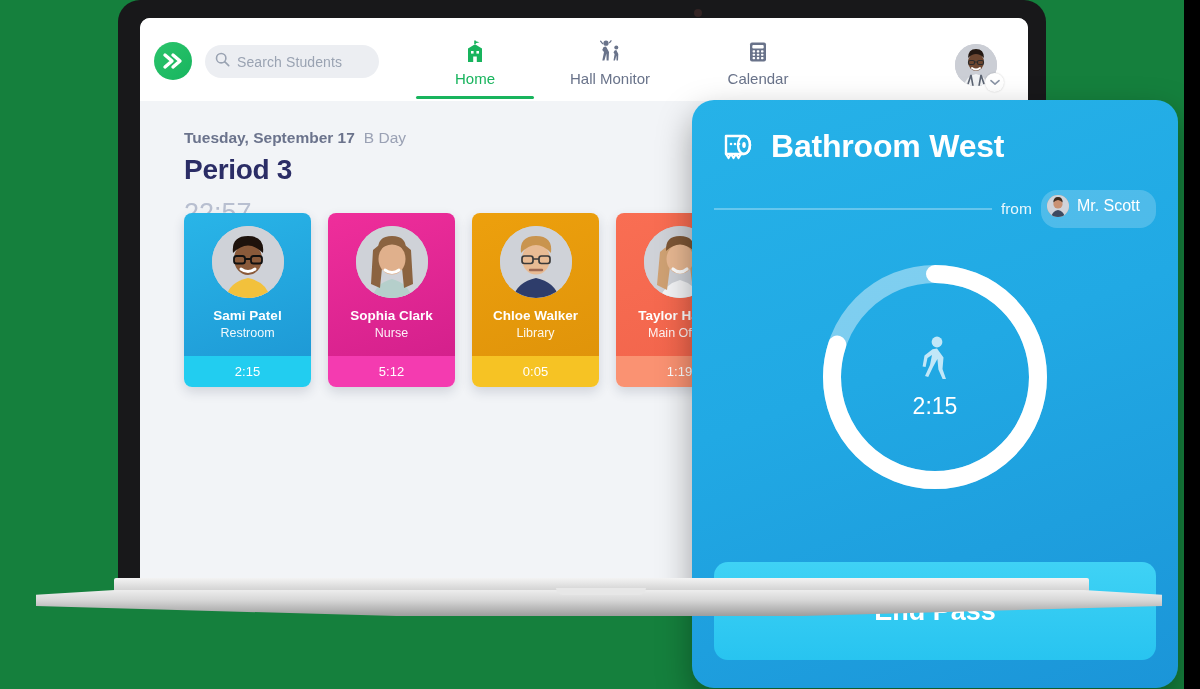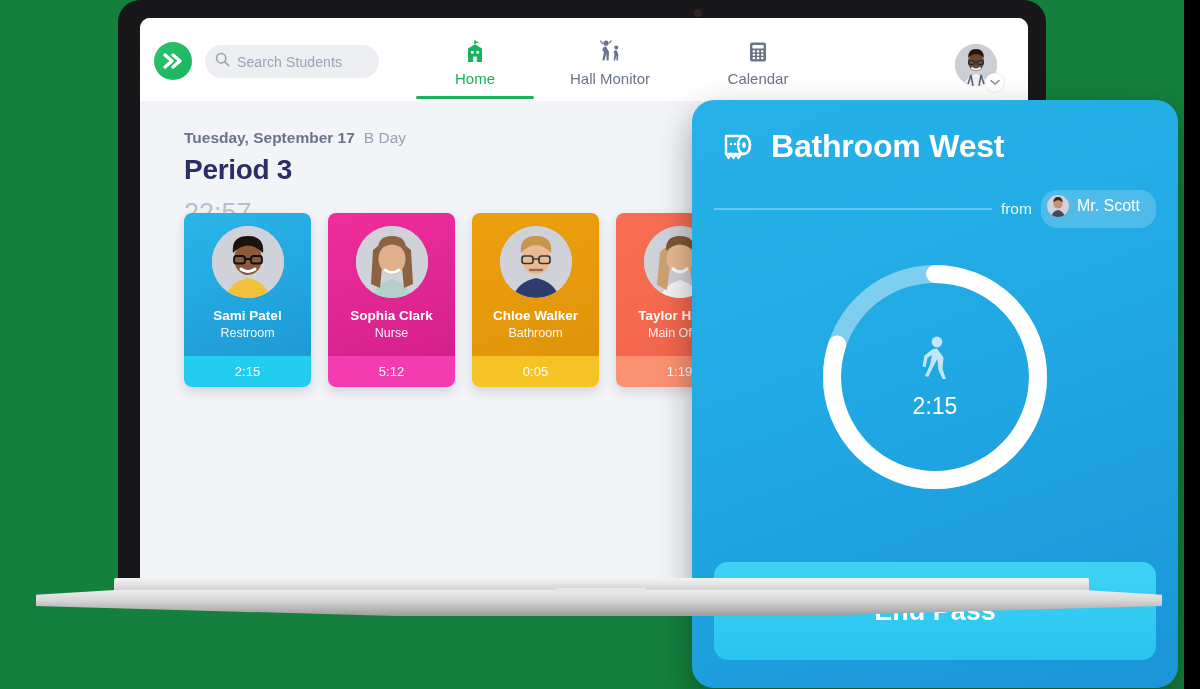--- a/index.html
+++ b/index.html
@@ -249,21 +249,21 @@
                   <rect width="72" height="72" fill="#cfd2d8"></rect>
    <path d="M13 72 q4-16 23-20 q19 4 23 20 Z" fill="#2e3d6b"></path>
    <ellipse cx="36" cy="33" rx="14" ry="15.5" fill="#e8bb94"></ellipse>
    <path d="M21 27 q15-16 30 0 q2-17 -15-17 q-17 0 -15 17 Z" fill="#c9944e"></path>
    <rect x="22" y="30" width="11" height="7.5" rx="2.4" fill="none" stroke="#3a3a3a" stroke-width="1.7"></rect>
    <rect x="39" y="30" width="11" height="7.5" rx="2.4" fill="none" stroke="#3a3a3a" stroke-width="1.7"></rect>
    <line x1="33" y1="33" x2="39" y2="33" stroke="#3a3a3a" stroke-width="1.7"></line>
    <path d="M30 44 h12" stroke="#a06a52" stroke-width="2.4" stroke-linecap="round"></path>
                 </svg></div>
        <div class="nm">Chloe Walker</div>
-       <div class="dest">Bathroom</div>
+       <div class="dest">Library</div>
      </div>
      <div class="tbar" style="background:#f6c324">0:05</div>
           </div>
           <div class="pcard">
             <div class="body" style="background:linear-gradient(160deg,#f96e53,#f2654c)">
        <div class="ava"><svg width="72" height="72" viewBox="0 0 72 72">
                   <rect width="72" height="72" fill="#cfd2d8"></rect>
    <path d="M16 72 q5-14 20-18 q15 4 20 18 Z" fill="#f4f5f7"></path>
    <path d="M16 26 q20-19 40 0 l3 33 l-10 5 l-4-31 l-18 0 l-4 31 l-10-5 Z" fill="#cfa173"></path>
    <ellipse cx="36" cy="33" rx="13.5" ry="15" fill="#e8b892"></ellipse>

